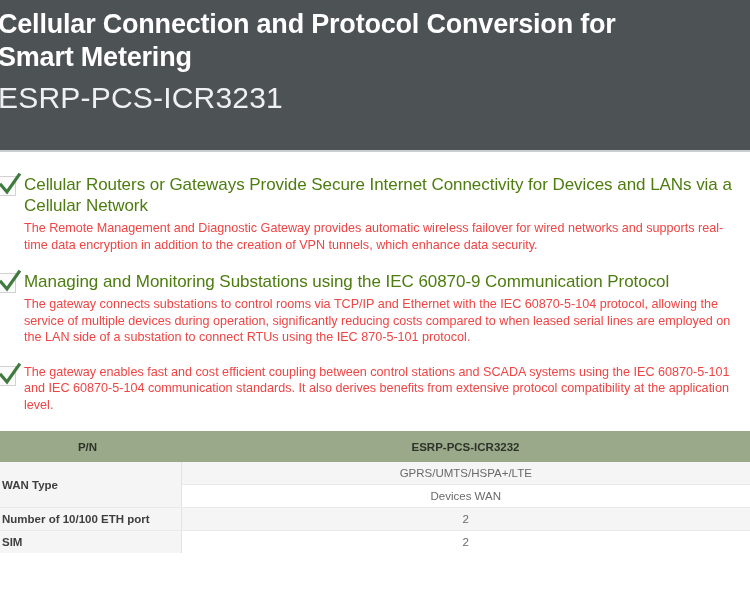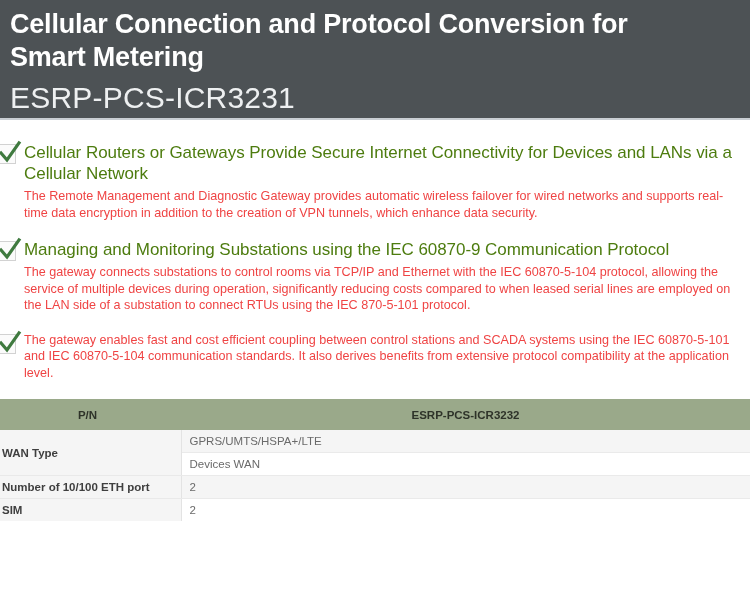--- a/index.html
+++ b/index.html
@@ -13,23 +13,23 @@
     overflow: hidden;
     background: #ffffff;
     font-family: "Liberation Sans", sans-serif;
     -webkit-font-smoothing: antialiased;
   }
 
   
   .hero {
     position: relative;
     background: #4d5255;
-    height: 120px;
+    height: 152px;
     box-sizing: border-box;
-    padding: 8px 0 0 16px;
+    padding: 8px 0 0 4px;
     border-bottom: 2px solid #c9ced3;
     overflow: hidden;
   }
   .hero-inner {
     
     margin-left: -6px;
     padding-right: 10px;
   }
   .hero-title {
     color: #ffffff;
@@ -129,21 +129,21 @@
     background: #f5f5f5;
     color: #3f3f3f;
     font-weight: bold;
     font-size: 11.5px;
     text-align: left;
     border-right: 1px solid #e3e3e3;
     border-bottom: 1px solid #e9e9e9;
   }
   td.rowvalue {
     color: #6a6a6a;
-    text-align: left;
+    text-align: center;
     font-size: 11.5px;
     border-bottom: 1px solid #eaeaea;
   }
   td.shade  { background: #f5f5f5; }
   td.plain  { background: #ffffff; }
   td.nobottom { border-bottom: none; }
 </style>
 </head>
 <body>
 

